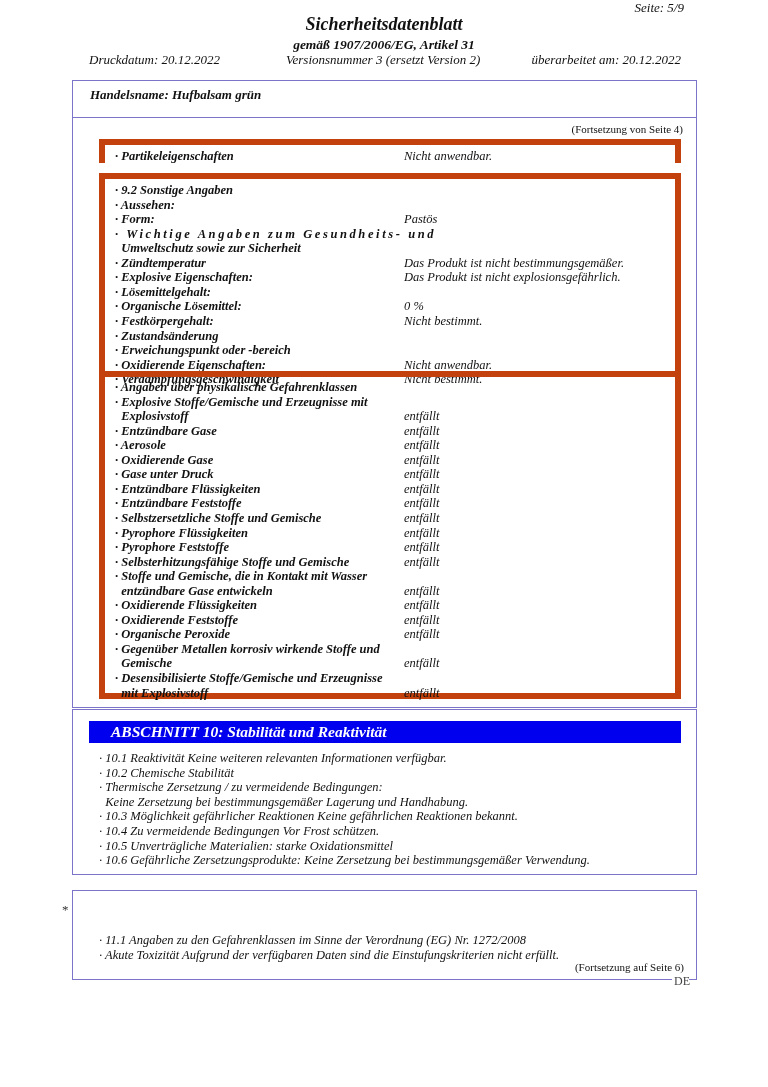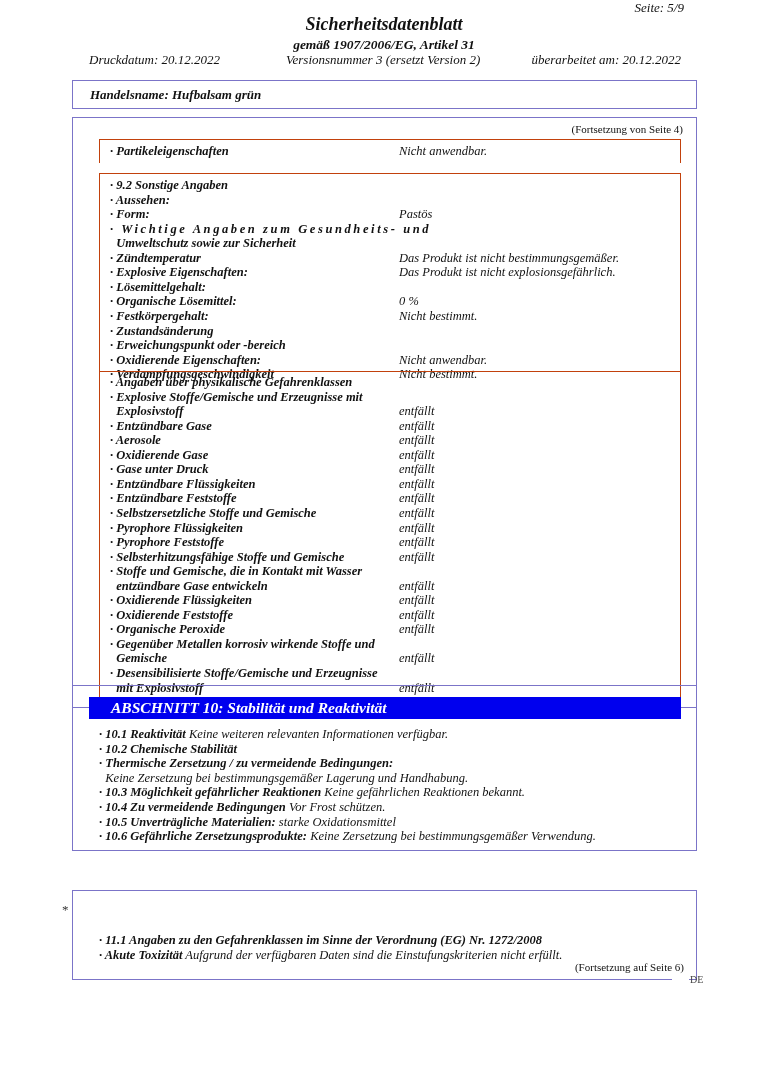--- a/index.html
+++ b/index.html
@@ -10,49 +10,49 @@
     #title { position: absolute; left: 0; width: 768px; top: 14px; text-align: center;
              font-size: 18px; font-weight: bold; font-style: italic; }
     #subtitle { position: absolute; left: 0; width: 768px; top: 37px; text-align: center;
                 font-size: 13.5px; font-weight: bold; font-style: italic; }
     .meta { position: absolute; top: 52px; font-size: 13px; font-style: italic; }
     #meta-print { left: 89px; }
     #meta-version { left: 286px; }
     #meta-revised { right: 87px; }
 
     .box { position: absolute; border: 1px solid #7b74c8; box-sizing: border-box; }
-    #trade-box { left: 72px; top: 80px; width: 625px; height: 29px; }
+    #trade-box { left: 72px; top: 80px; width: 625px; height: 38px; }
     #trade-name { position: absolute; left: 17px; top: 6px; font-size: 13px; font-weight: bold; font-style: italic; }
 
     #sec9-box { left: 72px; top: 117px; width: 625px; height: 591px; }
     #cont-from { position: absolute; right: 13px; top: 5px; font-size: 11px; }
-    .inner { position: absolute; left: 26px; width: 582px; border: 1px solid #c2410c; box-sizing: border-box; }
+    .inner { position: absolute; left: 26px; width: 582px; border: 6px solid #c2410c; box-sizing: border-box; }
     #inner1 { top: 21px; height: 24px; border-bottom: none; }
     #inner2 { top: 55px; height: 208px; border-bottom: none; padding-left: 44px; }
     #inner3 { top: 253px; height: 328px; }
 
     .row { position: absolute; left: 10px; font-size: 12.5px; line-height: 14.5px; }
     .lbl { position: absolute; left: 0; width: 290px; font-weight: bold; font-style: italic; white-space: nowrap; }
     .val { position: absolute; left: 289px; font-style: italic; white-space: nowrap; }
     .spaced { letter-spacing: 2.6px; }
 
-    #sec10-box { left: 72px; top: 685px; width: 625px; height: 166px; padding-left: 40px; }
+    #sec10-box { left: 72px; top: 709px; width: 625px; height: 166px; padding-left: 40px; }
     #sec11-box { left: 72px; top: 890px; width: 625px; height: 90px; border-bottom: none; }
     .banner { position: absolute; left: 16px; width: 592px; height: 22px; background: #0000ee; color: #fff;
               font-size: 15.5px; font-weight: bold; font-style: italic; box-sizing: border-box; padding-left: 22px; line-height: 22px; }
     #banner10 { top: 11px; }
     #banner11 { top: 11px; }
     .line { position: absolute; left: 26px; font-size: 12.5px; line-height: 14.5px; font-style: italic; white-space: nowrap; }
-    .line .b { font-weight: bold; }
+    .line .b { font-weight: normal; }
     #star { position: absolute; left: 62px; top: 902px; font-size: 13px; color: #333; }
     #cont-to { position: absolute; right: 12px; top: 70px; font-size: 11px; }
     #footer-line { position: absolute; left: 72px; top: 979px; width: 625px; height: 1px; }
     #footer-line .seg1 { position: absolute; left: 0; top: 0; width: 600px; height: 1px; background: #7b74c8; }
     #footer-line .seg2 { position: absolute; left: 617px; top: 0; width: 8px; height: 1px; background: #7b74c8; }
-    #lang { position: absolute; left: 690px; top: 974px; font-size: 10px; color: #444; }
+    #lang { position: absolute; left: 674px; top: 974px; font-size: 12px; color: #444; }
   </style>
 </head>
 <body>
 
 <div id="page-num">Seite: 5/9</div>
 <div id="title">Sicherheitsdatenblatt</div>
 <div id="subtitle">gemäß 1907/2006/EG, Artikel 31</div>
 <div id="meta-print" class="meta">Druckdatum: 20.12.2022</div>
 <div id="meta-version" class="meta">Versionsnummer 3 (ersetzt Version 2)</div>
 <div id="meta-revised" class="meta">überarbeitet am: 20.12.2022</div>

